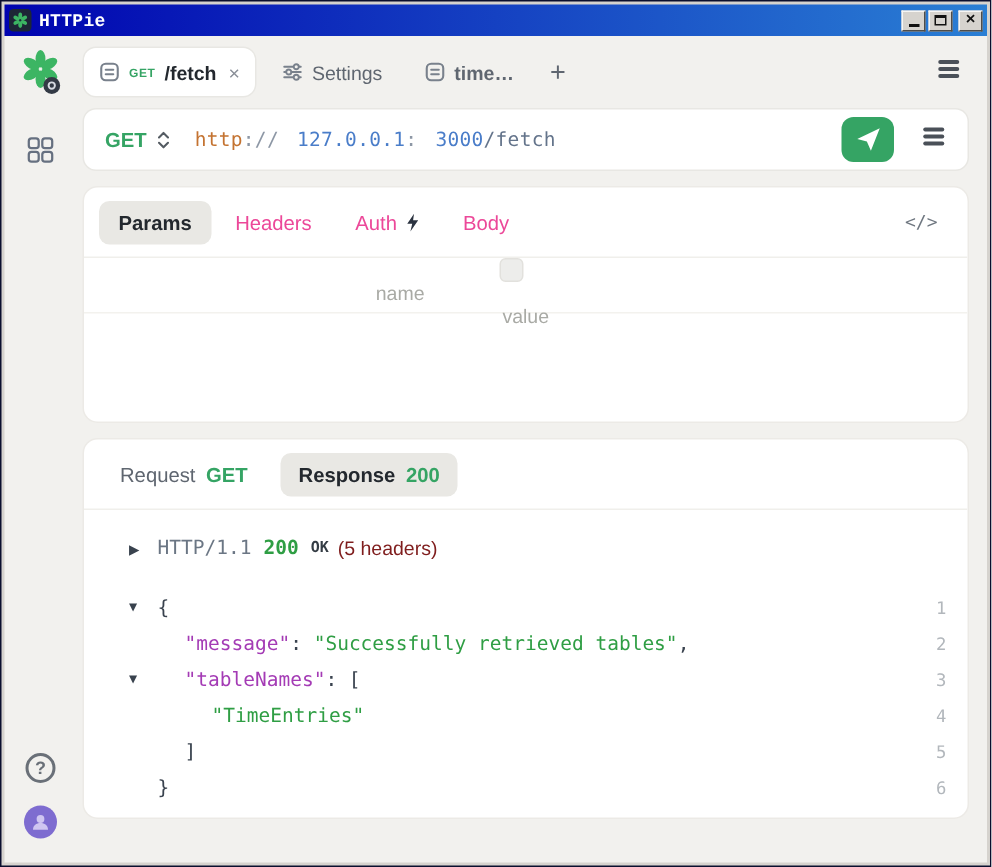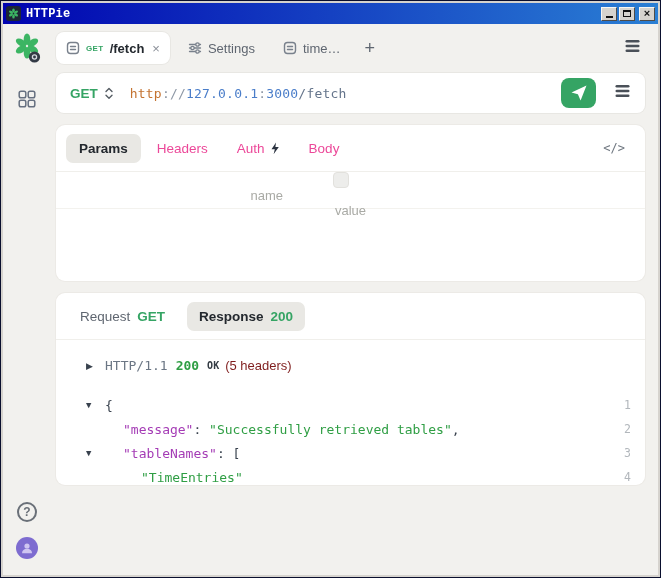--- a/index.html
+++ b/index.html
@@ -47,43 +47,43 @@
 
   
   .tabbar { height:34px; flex:none; display:flex; align-items:center; gap:8px; }
   .tab { height:32px; display:flex; align-items:center; gap:6px; padding:0 10px; border-radius:8px;
     color:#5f6670; font-size:13px; white-space:nowrap; cursor:pointer; overflow:hidden; }
   .tab.active { background:#fff; color:#23282e; font-weight:bold; box-shadow:0 0 0 1px #e8e7e3; }
   .tab-method { font-size:8px; font-weight:700; letter-spacing:.4px; }
   .tab-method.get { color:var(--accent-green,#35a464); }
   .tab-method.post { color:var(--post-blue,#4976c9); }
   .tab-close { color:#8a8f98; font-size:13px; font-weight:normal; margin-left:2px; cursor:pointer; }
-  .tab.cut { max-width:88px; }
+  .tab.cut { max-width:88px;font-weight:bold; }
   .newtab { font-size:18px; color:#5f6670; padding:0 6px; cursor:pointer; }
   .tab-layers { margin-left:auto; padding-right:4px; cursor:pointer; }
 
   
   .urlrow { margin-top:8px; flex:none; }
   .urlbar { height:40px; background:#fff; border-radius:8px; box-shadow:0 0 0 1px #e8e7e3;
     display:flex; align-items:center; padding:0 10px 0 14px; }
   .method-select { display:flex; align-items:center; gap:6px; margin-right:16px; cursor:pointer; }
   .method-label { color:var(--accent-green,#35a464); font-weight:bold; font-size:13.5px; }
   .url-text { flex:1; font-family:"DejaVu Sans Mono", monospace; font-size:13px; letter-spacing:.2px; white-space:nowrap; overflow:hidden; }
   .u-scheme { color:var(--url-scheme,#c47331); }
   .u-sep    { color:var(--url-sep,#8d97a5); }
-  .u-host, .u-port { color:var(--url-host,#4a7dc9); }
+  .u-host, .u-port { color:var(--url-host,#4a7dc9);margin-left:12px; }
   .u-path   { color:var(--url-path,#64748b); }
   .send-btn { width:35px; height:30px; border:none; border-radius:8px; background:var(--accent-green,#35a464);
     display:flex; align-items:center; justify-content:center; margin-right:14px; cursor:pointer; flex:none; }
   .stack-btn { padding:0 4px; cursor:pointer; flex:none; }
 
   
   .card { background:#fff; border-radius:9px; box-shadow:0 0 0 1px #eceae6; margin-top:12px; flex:none; overflow:hidden; }
   .params-card { height:156px; }
-  .response-card { height:192px; }
+  .response-card { height:252px; }
   .divider { height:1px; background:#f0efeb; }
 
   .req-tabs { display:flex; align-items:center; gap:3px; padding:7px 10px; height:46px; }
   .req-tab { padding:7px 13px; border-radius:7px; font-size:13.5px; color:#ec4899; cursor:pointer; display:flex; align-items:center; gap:5px; }
   .req-tab.active { background:#e9e8e4; color:#23282e; font-weight:bold; }
   .code-icon { margin-left:auto; padding:0 10px; font-family:"DejaVu Sans Mono", monospace; font-size:12px; color:#6f7780; cursor:pointer; }
 
   .param-row { display:flex; align-items:center; height:37px; padding:0 16px; border-bottom:1px solid #f3f2ee;flex-direction:column; }
   .checkbox { width:16px; height:16px; border-radius:4px; background:#ededeb; border:1px solid #e2e1dd; margin-right:20px; flex:none; cursor:pointer; }
   .ph { color:#a9aaa5; font-size:13px; }

